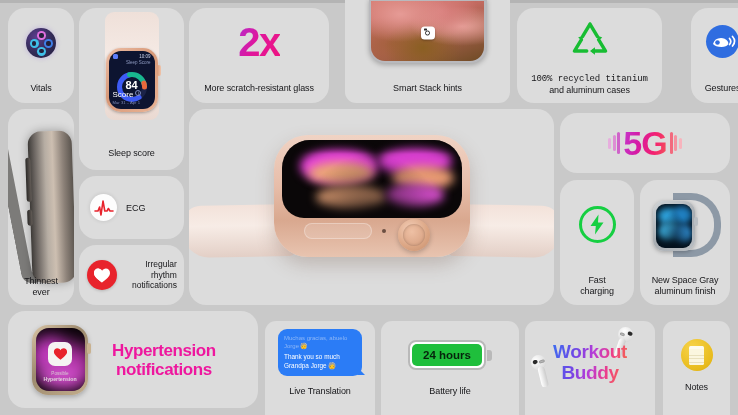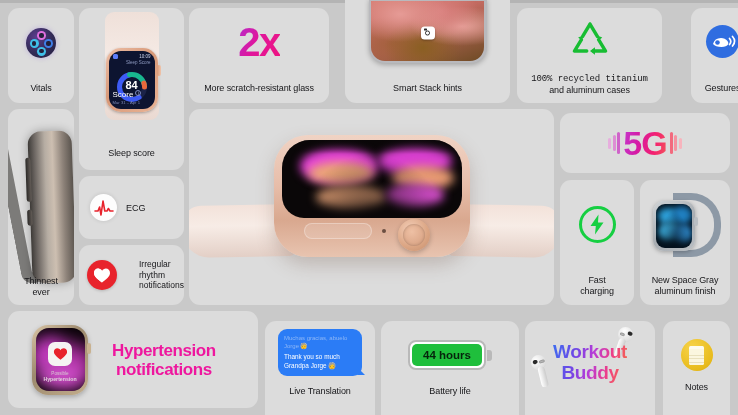--- a/index.html
+++ b/index.html
@@ -10,21 +10,21 @@
     font-family: "Liberation Sans", sans-serif;
   }
   #stage {
     position: relative;
     width: 738px; height: 415px;
     background: #c9c9c9;
   }
   .card {
     position: absolute;
     background: #dcdcdc;
-    border-radius: 11px;
+    border-radius: 17px;
     overflow: hidden;
   }
   .cap {
     position: absolute;
     left: 0; right: 0;
     text-align: center;
     color: #17171a;
     font-size: 9px;
     line-height: 11px;
     letter-spacing: -0.1px;
@@ -450,21 +450,21 @@
       <div class="ecg-ic">
         <svg width="20" height="16" viewBox="0 0 20 16">
           <polyline points="1,11 4,11 5.6,7 7,15 9,1 10.8,11 13,11 14.4,8.5 16,11 19,11" fill="none" stroke="#e8232c" stroke-width="1.6" stroke-linejoin="round" stroke-linecap="round"></polyline>
         </svg>
       </div>
       <div style="font-size:9px; color:#17171a;">ECG</div>
     </div>
   </div>
 
   <div class="card" style="left:79px; top:245px; width:105px; height:60px;">
-    <div style="position:absolute; inset:0; display:flex; align-items:center; padding-left:8px; gap:22px;">
+    <div style="position:absolute; inset:0; display:flex; align-items:center; padding-left:8px; gap:15px;text-align:right;">
       <div class="heart-ic">
         <svg width="18" height="17" viewBox="0 0 18 17">
           <path d="M9 15.5 C2.2 10.6 1 8.1 1 5.9 C1 3.3 2.9 1.6 5.1 1.6 C6.7 1.6 8.1 2.5 9 3.9 C9.9 2.5 11.3 1.6 12.9 1.6 C15.1 1.6 17 3.3 17 5.9 C17 8.1 15.8 10.6 9 15.5Z" fill="#ffffff"></path>
           <path d="M9 15.5 C2.2 10.6 1 8.1 1 5.9 C1 3.3 2.9 1.6 5.1 1.6 C6.7 1.6 8.1 2.5 9 3.9 L9 15.5Z" fill="#fff"></path>
         </svg>
       </div>
       <div style="font-size:8.5px; line-height:10.5px; color:#17171a;">
         <div>Irregular</div>
         <div>rhythm</div>
         <div>notifications</div>
@@ -573,21 +573,21 @@
         <div class="lit">Thank you so much Grandpa Jorge 🧓</div>
       </div>
     </div>
     <div class="cap" style="bottom:18px;">Live Translation</div>
   </div>
 
   <div class="card" style="left:381px; top:321px; width:138px; height:94px; border-radius:11px 11px 0 0;">
     <div class="center-wrap" style="justify-content:flex-start; padding-top:19px;">
       <div class="batt">
         <div class="batt-sh">
-          <div class="batt-fill">44 hours</div>
+          <div class="batt-fill">24 hours</div>
         </div>
         <div class="batt-tip"></div>
       </div>
     </div>
     <div class="cap" style="bottom:18px;">Battery life</div>
   </div>
 
   <div class="card" style="left:525px; top:321px; width:130px; height:94px; border-radius:11px 11px 0 0;">
     <div class="pod" style="left:6px; top:34px; transform:rotate(-18deg);">
       <div class="head"></div>

